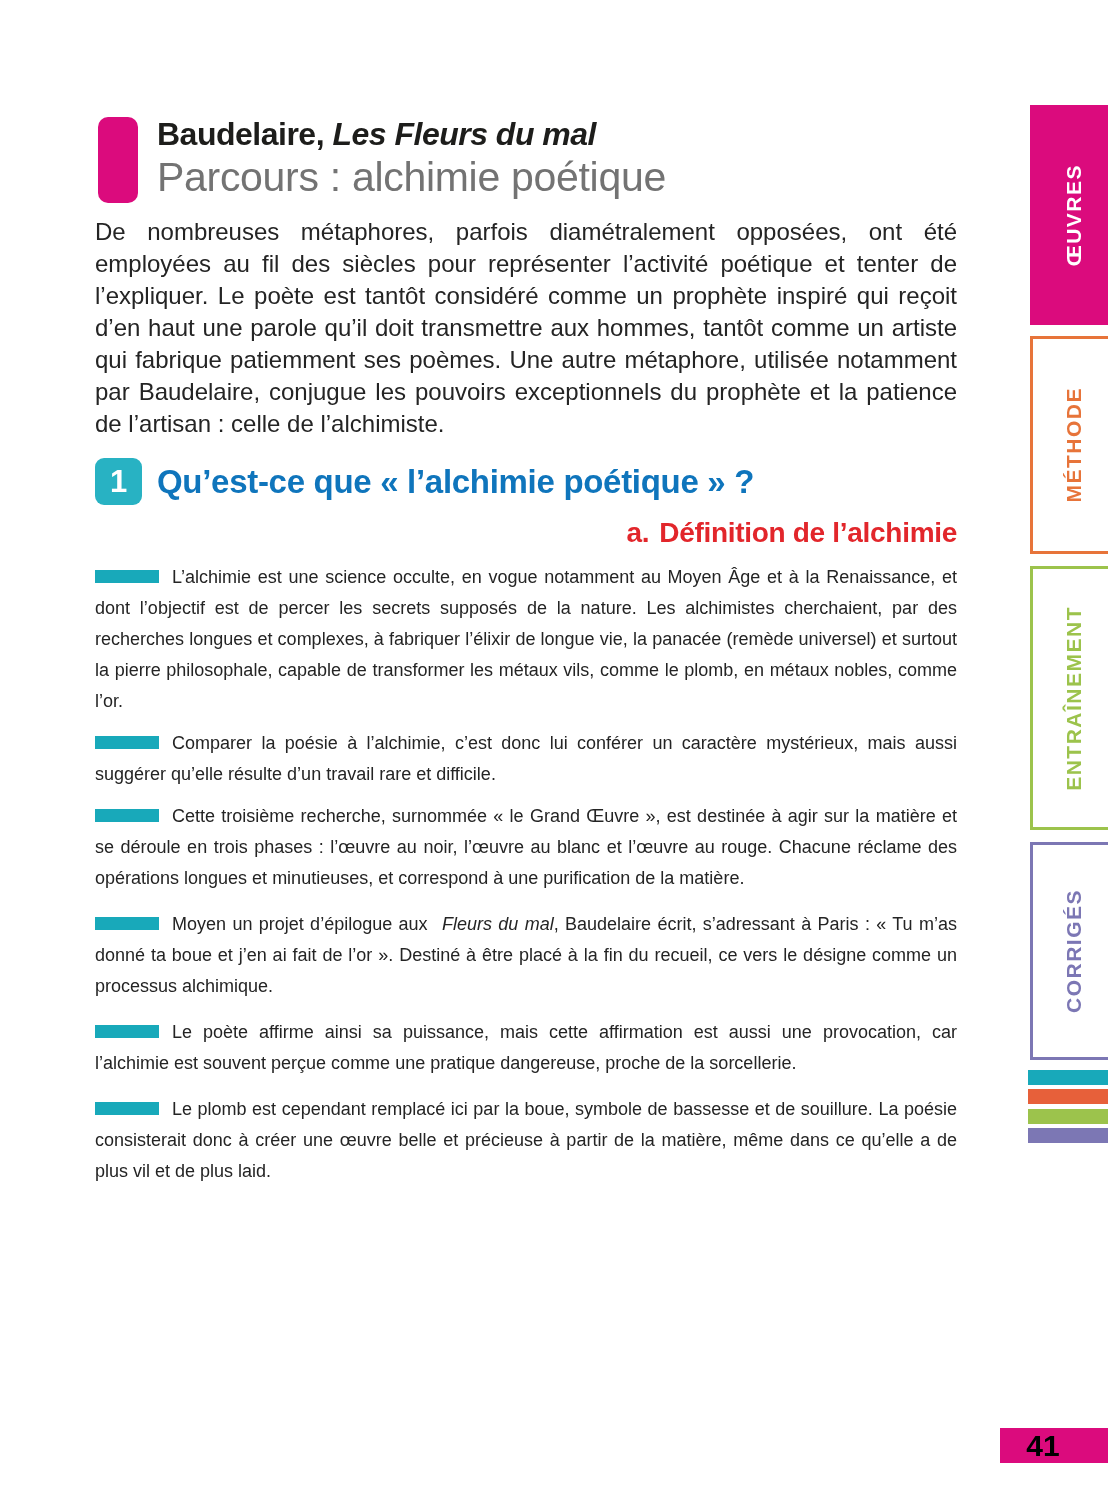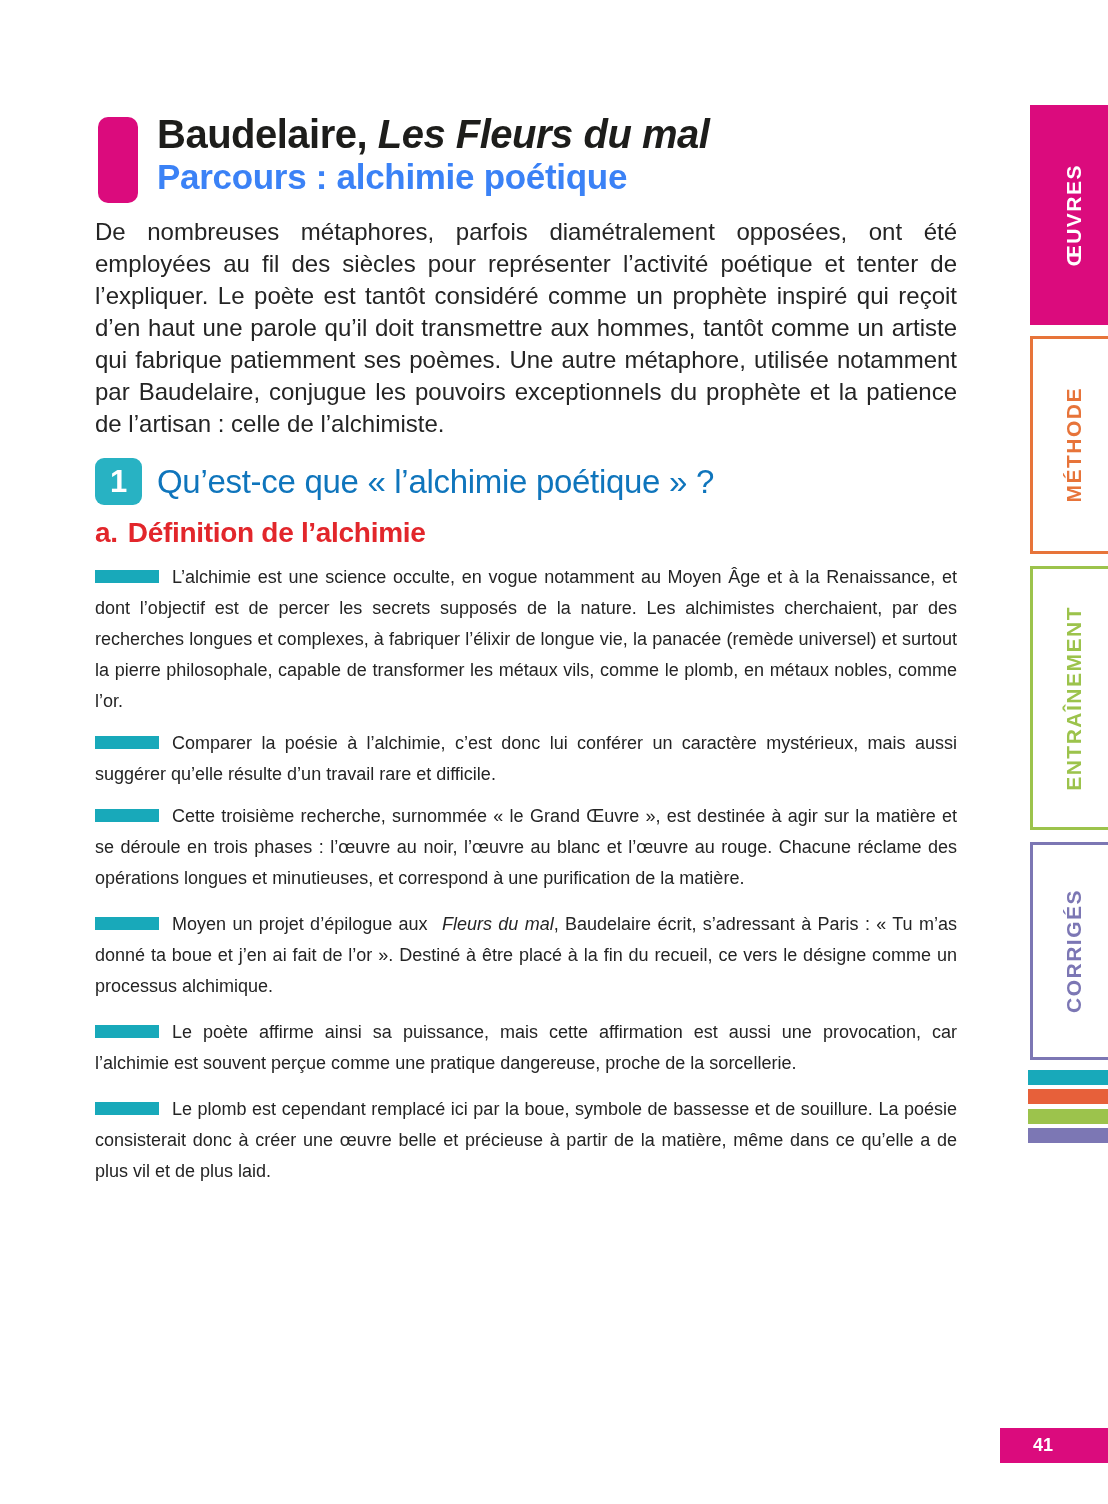--- a/index.html
+++ b/index.html
@@ -15,55 +15,55 @@
   
   .content { position:absolute; left:95px; top:110px; width:862px; }
 
   .chapter-header { position:relative; padding-left:62px; }
   .chapter-marker {
     position:absolute; left:3px; top:7px;
     width:40px; height:86px;
     background:#db0b7d; border-radius:10px;
   }
   .chapter-title {
-    font-size:40px; font-weight:800; line-height:48px;
+    font-size:32px; font-weight:800; line-height:48px;
     color:#1d1d1b; letter-spacing:-0.5px;
   }
   .chapter-title .italic { font-style:italic; }
   .chapter-subtitle {
-    font-size:35px; font-weight:700; line-height:38px;
-    color:#3b82f6; letter-spacing:-0.3px;
+    font-size:41px; font-weight:400; line-height:38px;
+    color:#737373; letter-spacing:-0.3px;
   }
 
   .intro {
     margin-top:20px;
     font-size:24px; line-height:32px;
     text-align:justify;
   }
 
   .section-heading {
     margin-top:18px;
     display:flex; align-items:center;
   }
   .section-badge {
     width:47px; height:47px; flex:0 0 47px;
     background:#28b2c3; border-radius:9px;
     color:#ffffff; font-size:31px; font-weight:800;
     display:flex; align-items:center; justify-content:center;
   }
   .section-title {
     margin-left:15px;
-    color:#0f75bc; font-size:33px; font-weight:400;
+    color:#0f75bc; font-size:33px; font-weight:700;
     letter-spacing:-0.3px;
   }
 
   .sub-heading {
     margin-top:10px;
     color:#e2262b; font-size:28px; font-weight:800;
-    letter-spacing:-0.3px; line-height:36px;
+    letter-spacing:-0.3px; line-height:36px;text-align:right;
   }
   .sub-heading .sub-label { margin-right:10px; }
 
   p.body-par {
     margin-top:11px;
     font-size:18px; line-height:31px;
     text-align:justify;
   }
   p.body-par.space-above { margin-top:15px; }
   .bullet-bar {
@@ -94,22 +94,22 @@
 
   .accent-bar { position:absolute; left:1028px; width:80px; height:15px; }
   .accent-bar-1 { top:1070px; background:#18a9ba; }
   .accent-bar-2 { top:1089px; background:#e7603a; }
   .accent-bar-3 { top:1109px; background:#9cc34c; }
   .accent-bar-4 { top:1128px; background:#7c77b4; }
 
   .page-badge {
     position:absolute; left:1000px; top:1428px;
     width:108px; height:35px;
-    background:#db0b7d; color:#ffffff;
-    font-size:18px; font-weight:800;
+    background:#db0b7d; color:#000000;
+    font-size:30px; font-weight:800;
     display:flex; align-items:center; justify-content:center;
     padding-right:22px;
   }
 </style>
 </head>
 <body>
 
 <div class="content">
 
   <div class="chapter-header">

